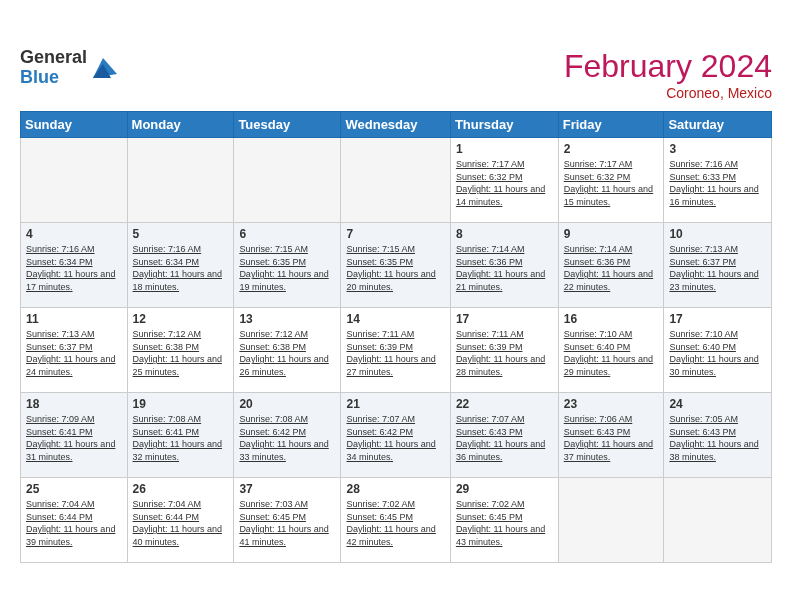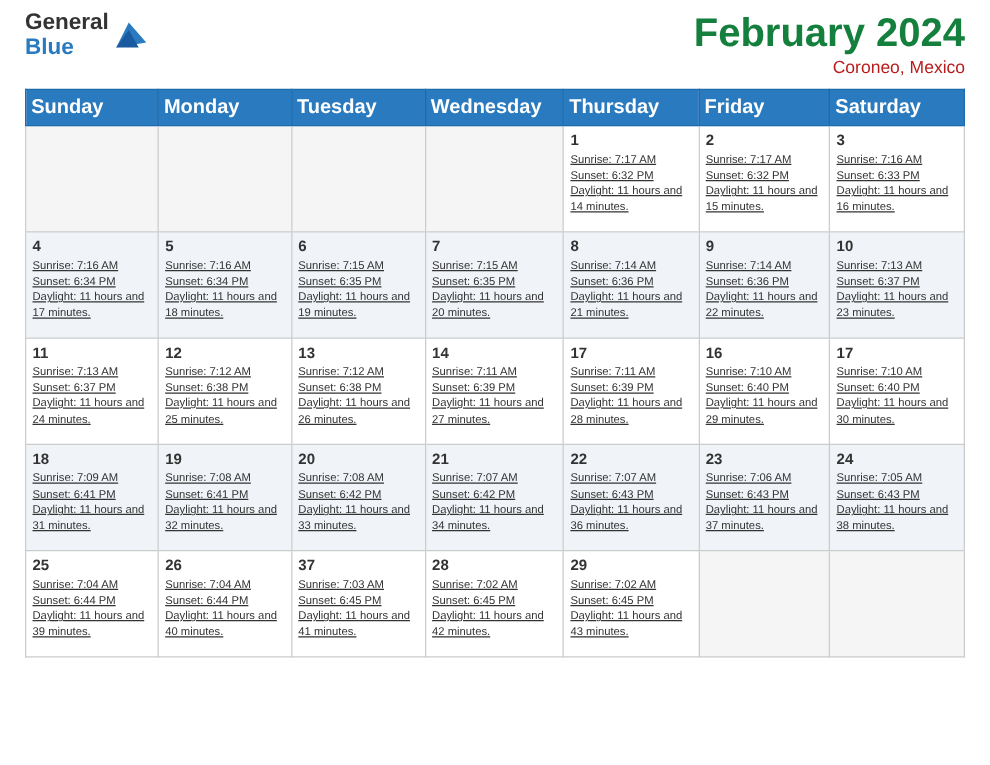--- a/index.html
+++ b/index.html
@@ -9,20 +9,21 @@
       width: 792px;
       height: 612px;
       overflow: hidden;
     }
     .page {
       width: 792px;
       height: 492px;
       padding: 8px 20px;
       display: flex;
       flex-direction: column;
+      margin-top: 40px;
     }
     .header {
       display: flex;
       justify-content: space-between;
       align-items: flex-start;
       margin-bottom: 10px;
     }
     .logo {
       display: flex;
       align-items: center;
@@ -37,36 +38,36 @@
     .logo-icon {
       width: 28px;
       height: 28px;
       margin-left: 2px;
     }
     .title-block {
       text-align: right;
     }
     .month-title {
       font-size: 32px;
-      font-weight: bold;
-      color: #15803d;
+      font-weight: normal;
+      color: #be185d;
     }
     .location {
       font-size: 14px;
       color: #b91c1c;
     }
     .calendar-table {
       width: 100%;
       border-collapse: collapse;
       flex: 1;
     }
     .calendar-table thead tr th {
       background: #2a7abf;
       color: #fff;
-      font-size: 16px;
+      font-size: 13px;
       font-weight: bold;
       padding: 5px 4px;
       text-align: left;
       border: 1px solid #1d6aad;
     }
     .calendar-table tbody tr td {
       border: 1px solid #ccc;
       vertical-align: top;
       padding: 4px 5px;
       font-size: 9.5px;

